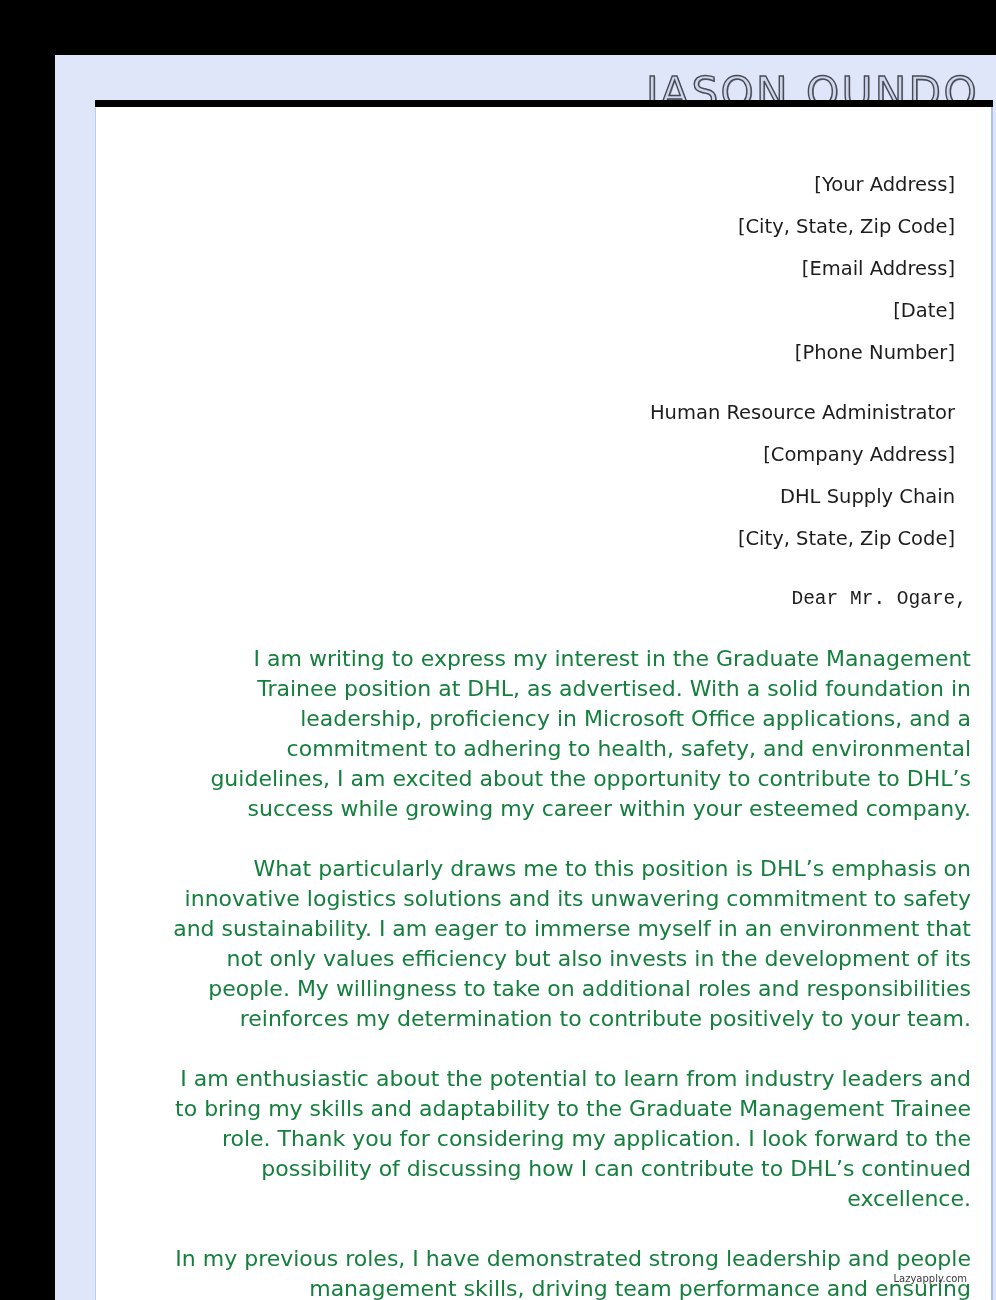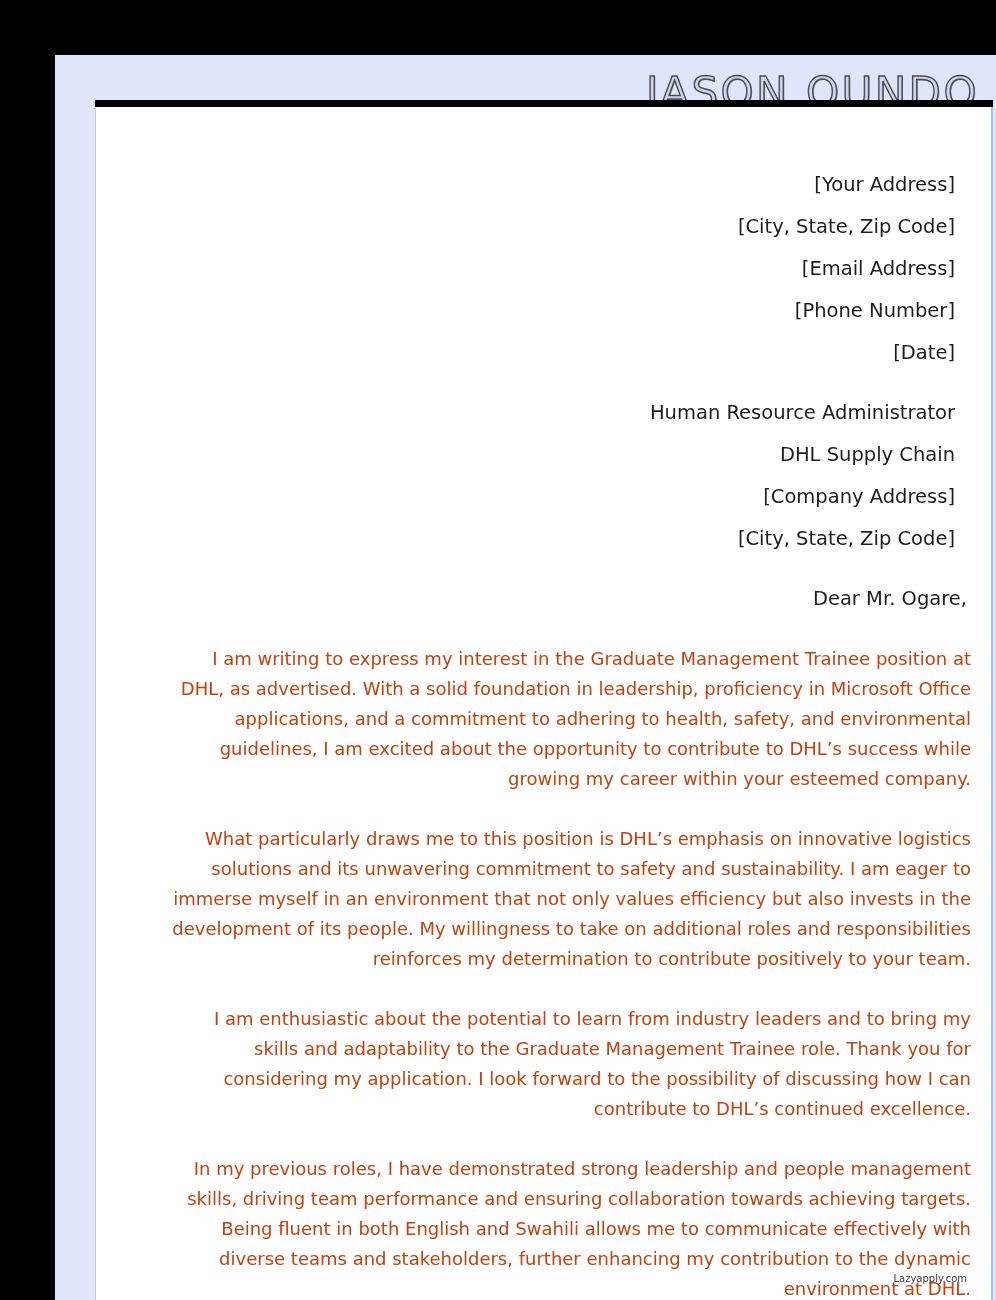--- a/index.html
+++ b/index.html
@@ -90,29 +90,29 @@
   .line {
     font-size: 19.5px;
     line-height: 30px;
     color: #1d1d1f;
     font-weight: 400;
   }
 
   .block { margin-bottom: 30px; }
 
   .para {
-    font-size: 18px;
+    font-size: 22px;
     line-height: 30px;
-    color: #c2410c;
+    color: #15803d;
     width: 800px;
     margin-bottom: 30px;
     font-weight: 400;
   }
 
-  .salutation { margin-bottom: 30px; }
+  .salutation { margin-bottom: 30px; font-family: Liberation Mono, monospace; }
 
   
   .watermark {
     position: absolute;
     right: 12px;
     bottom: 6px;
     font-size: 10px;
     line-height: 18px;
     color: #3a3a3f;
     font-weight: 400;
@@ -142,28 +142,28 @@
 
   <div class="header-rule"></div>
 
   <div class="sheet">
     <div class="sheet-inner">
 
       <div class="block">
         <div class="line">[Your Address]</div>
         <div class="line">[City, State, Zip Code]</div>
         <div class="line">[Email Address]</div>
+        <div class="line">[Date]</div>
         <div class="line">[Phone Number]</div>
-        <div class="line">[Date]</div>
       </div>
 
       <div class="block">
         <div class="line">Human Resource Administrator</div>
+        <div class="line">[Company Address]</div>
         <div class="line">DHL Supply Chain</div>
-        <div class="line">[Company Address]</div>
         <div class="line">[City, State, Zip Code]</div>
       </div>
 
       <div class="line salutation">Dear Mr. Ogare,</div>
 
       <div class="para">I am writing to express my interest in the Graduate Management Trainee position at DHL, as advertised. With a solid foundation in leadership, proficiency in Microsoft Office applications, and a commitment to adhering to health, safety, and environmental guidelines, I am excited about the opportunity to contribute to DHL’s success while growing my career within your esteemed company.</div>
       <div class="para">What particularly draws me to this position is DHL’s emphasis on innovative logistics solutions and its unwavering commitment to safety and sustainability. I am eager to immerse myself in an environment that not only values efficiency but also invests in the development of its people. My willingness to take on additional roles and responsibilities reinforces my determination to contribute positively to your team.</div>
       <div class="para">I am enthusiastic about the potential to learn from industry leaders and to bring my skills and adaptability to the Graduate Management Trainee role. Thank you for considering my application. I look forward to the possibility of discussing how I can contribute to DHL’s continued excellence.</div>
       <div class="para">In my previous roles, I have demonstrated strong leadership and people management skills, driving team performance and ensuring collaboration towards achieving targets. Being fluent in both English and Swahili allows me to communicate effectively with diverse teams and stakeholders, further enhancing my contribution to the dynamic environment at DHL.</div>
 

